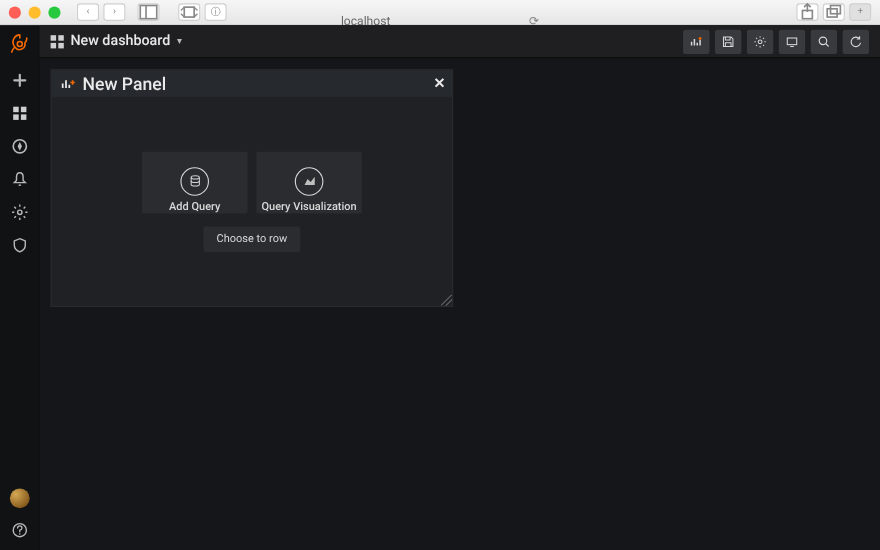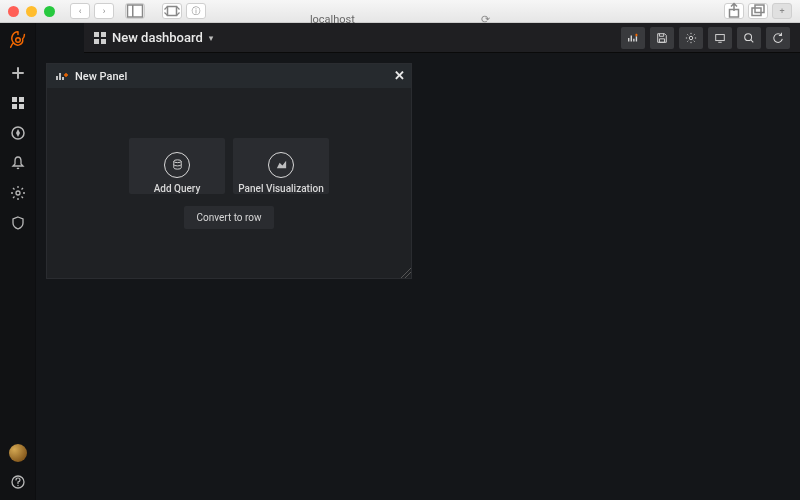--- a/index.html
+++ b/index.html
@@ -25,34 +25,34 @@
 .app { width: 800px; height: 477px; background: #111214; display: flex; position: relative; }
 .sidebar { width: 36px; background: #111214; display: flex; flex-direction: column; align-items: center; padding-top: 6px; gap: 14px; border-right: 1px solid rgba(0,0,0,0.2); }
 .logo { width: 22px; height: 22px; display: flex; align-items: center; justify-content: center; color: #f46800; }
 .side-ic { width: 16px; height: 16px; color: #8e8e8e; display: flex; align-items: center; justify-content: center; }
 .side-ic svg { width: 16px; height: 16px; }
 .sidebar-bottom { margin-top: auto; margin-bottom: 10px; display: flex; flex-direction: column; align-items: center; gap: 12px; }
 .avatar { width: 18px; height: 18px; border-radius: 50%; background: radial-gradient(circle at 30% 30%, #d4a853, #6b3e0a); }
 
 .main { flex: 1; background: #141619; display: flex; flex-direction: column; }
 
-.topbar { height: 30px; background: #1f1f22; border-bottom: 1px solid #0a0a0a; display: flex; align-items: center; padding: 0 10px; gap: 6px; margin-left: 48px; }
+.topbar { height: 30px; background: #1f1f22; border-bottom: 1px solid #0a0a0a; display: flex; align-items: center; padding: 0 10px; gap: 6px; }
 .dash-title-wrap { display: flex; align-items: center; gap: 6px; color: #e9e9e9; cursor: pointer; }
 .dash-title { font-size: 13px; font-weight: 500; }
 .caret-dn { font-size: 9px; color: #bbb; }
 .topbar-right { margin-left: auto; display: flex; gap: 5px; align-items: center; }
 .tb-btn { height: 22px; min-width: 24px; background: #393a3d; border-radius: 2px; display: flex; align-items: center; justify-content: center; color: #d8d8d8; font-size: 11px; padding: 0 6px; cursor: pointer; }
 .tb-btn svg { width: 12px; height: 12px; }
 .tb-time { padding: 0 8px; gap: 5px; }
 
 .content { padding: 10px; }
 .panel { width: 366px; height: 216px; background: #1f2124; border: 1px solid #2a2c30; position: relative; }
 .panel-hdr { height: 24px; background: #262a2e; display: flex; align-items: center; padding: 0 8px; gap: 6px; }
 .panel-hdr-ic { color: #e9e9e9; font-size: 11px; display: flex; align-items: center; }
-.panel-title { color: #e9e9e9; font-size: 11px; font-weight: 500; }
+.panel-title { color: #e9e9e9; font-size: 16px; font-weight: 500; }
 .panel-close { position: absolute; right: 6px; top: 4px; color: #e9e9e9; font-size: 13px; cursor: pointer; font-weight: bold; }
 
 .panel-body { display: flex; flex-direction: column; align-items: center; justify-content: center; height: calc(100% - 24px); gap: 12px; }
 .big-btn-row { display: flex; gap: 8px; }
 .big-btn { width: 96px; height: 56px; background: #2a2c30; border-radius: 2px; display: flex; flex-direction: column; align-items: center; justify-content: flex-end; gap: 5px; cursor: pointer; }
 .big-icon-circle { width: 26px; height: 26px; border: 1.5px solid #d8d8d8; border-radius: 50%; display: flex; align-items: center; justify-content: center; color: #d8d8d8; }
 .big-icon-circle svg { width: 13px; height: 13px; }
 .big-btn-label { color: #d8d8d8; font-size: 10px; font-weight: 500; }
 .convert-btn { background: #2a2c30; color: #d8d8d8; font-size: 10px; padding: 6px 12px; border-radius: 2px; cursor: pointer; }
 .resize-handle { position: absolute; right: 0; bottom: 0; width: 10px; height: 10px; background: linear-gradient(135deg, transparent 0%, transparent 45%, #555 46%, #555 54%, transparent 55%, transparent 65%, #555 66%, #555 74%, transparent 75%); cursor: nwse-resize; }
@@ -238,24 +238,24 @@
                   </svg>
               </div>
               <span class="big-btn-label">Add Query</span>
             </div>
             <div class="big-btn">
               <div class="big-icon-circle">
                 <svg viewBox="0 0 14 14">
                     <path d="M2 11 L5 5 L8 8 L12 3 L12 11 Z" fill="#d8d8d8" opacity="0.85"></path>
                   </svg>
               </div>
-              <span class="big-btn-label">Panel Visualization</span>
+              <span class="big-btn-label">Query Visualization</span>
             </div>
           </div>
           <div class="convert-btn">
-            <span>Convert to row</span>
+            <span>Choose to row</span>
           </div>
         </div>
         <div class="resize-handle"></div>
       </div>
     </div>
   </div>
 </div>
 
 </body></html>

